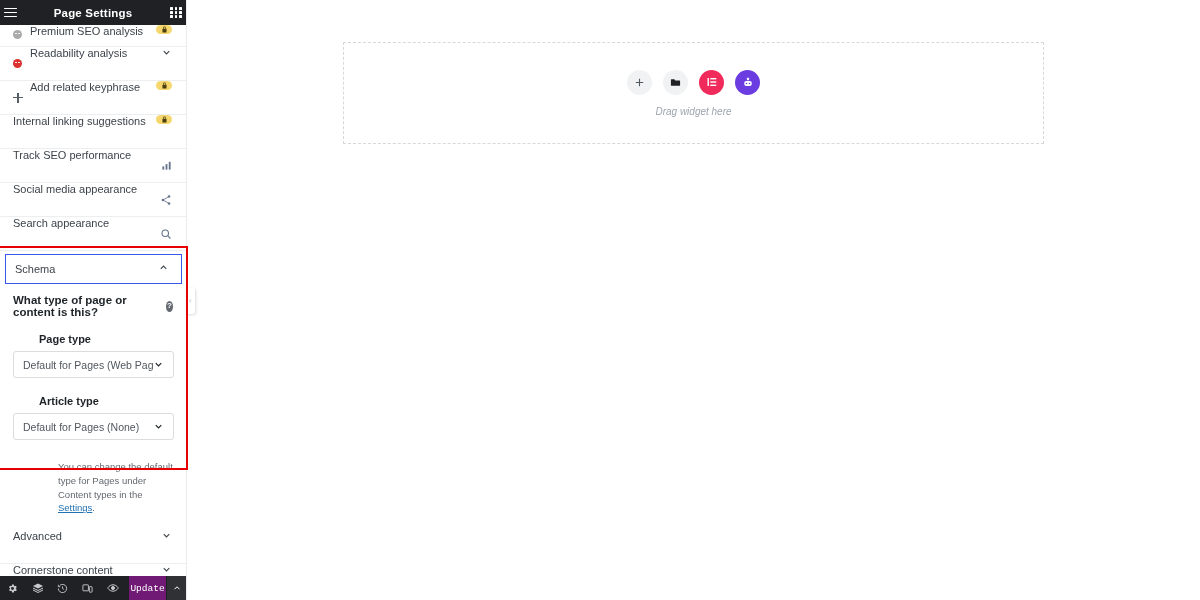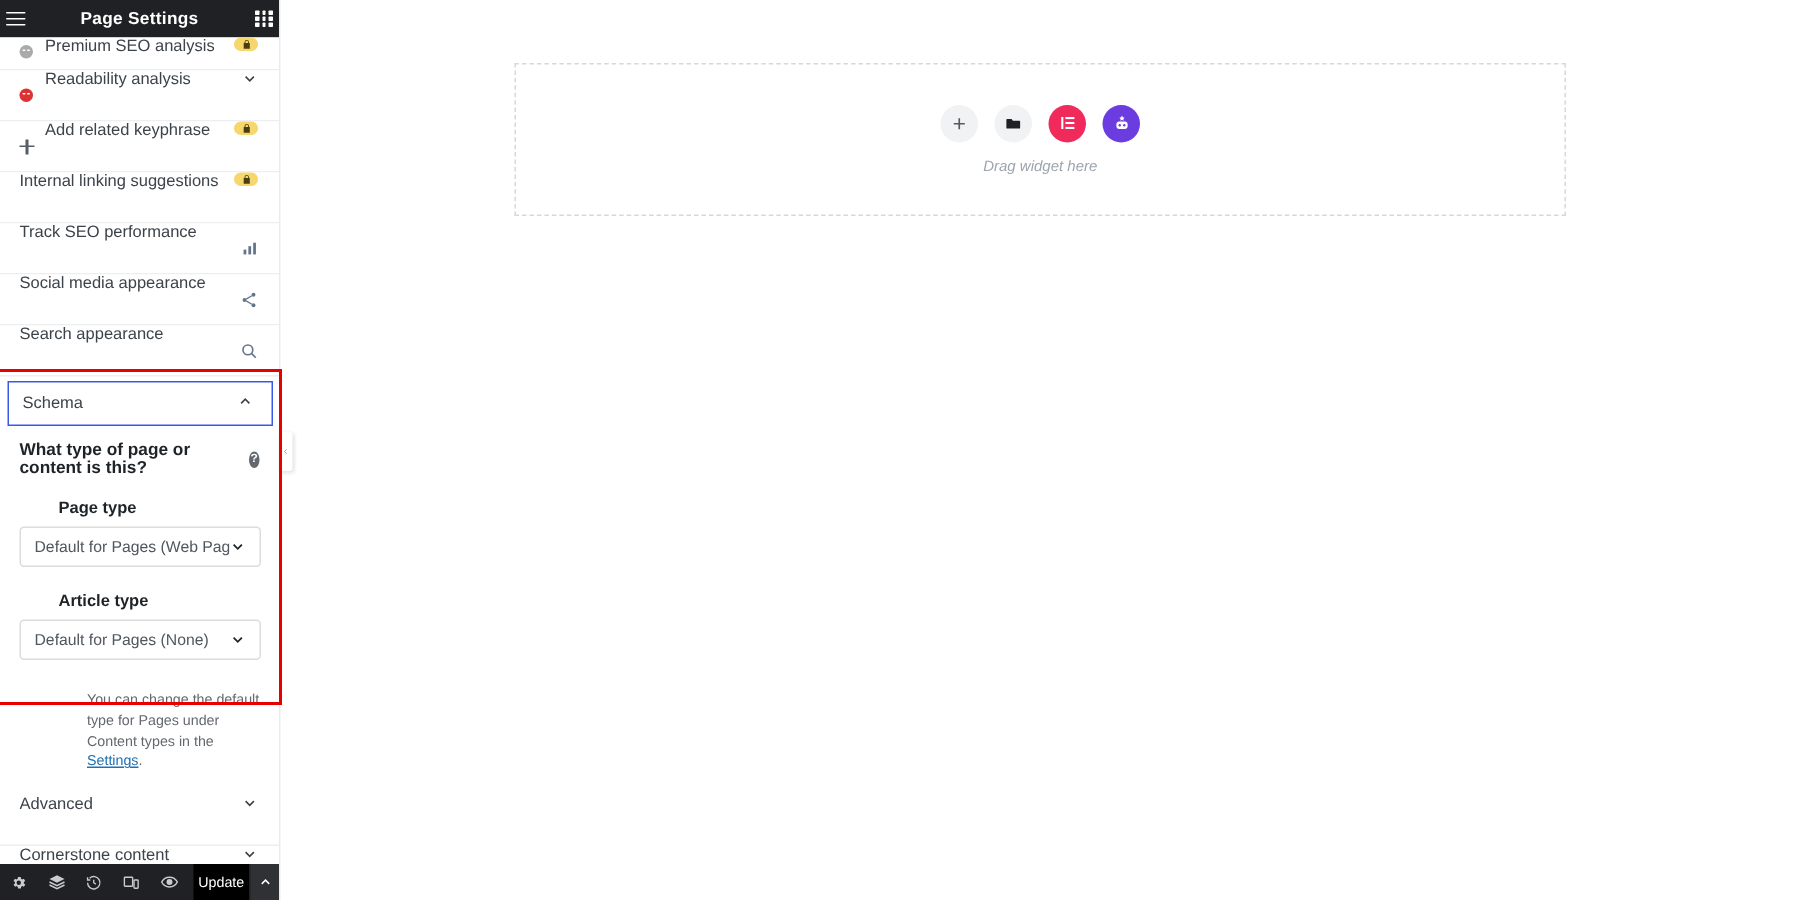--- a/index.html
+++ b/index.html
@@ -178,23 +178,24 @@
     background: #1f2124;
     display: flex; align-items: stretch;
     flex: 0 0 24px;
   }
   .ftool {
     width: 25px; display: flex; align-items: center; justify-content: center;
     color: #c8cbd0; cursor: pointer;
   }
   #update-btn {
     flex: 1; display: flex; align-items: center; justify-content: center;
-    background: #000000; color: #ffffff;
+    background: #701a75; color: #ffffff;
     font-size: 9.5px; cursor: pointer;
     margin-left: 4px;
+    font-family: Liberation Mono, monospace;
   }
   #update-caret {
     width: 20px; background: #2f3134; display: flex;
     align-items: center; justify-content: center; color: #ffffff;
     border-left: 1px solid #1f2124; cursor: pointer;
   }
 
   
   #collapse-handle {
     position: absolute;

